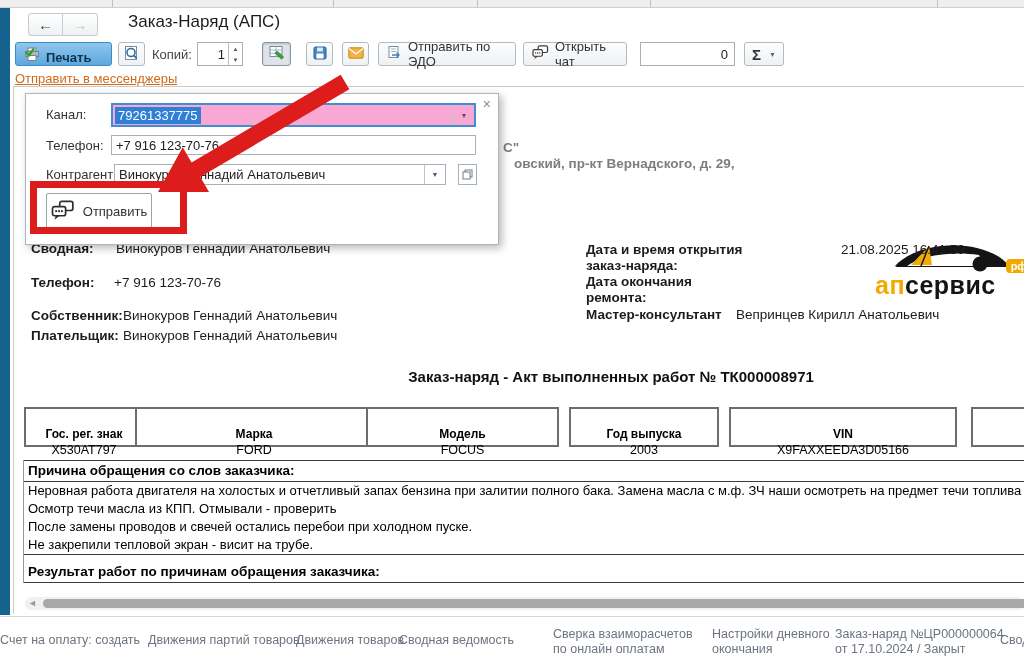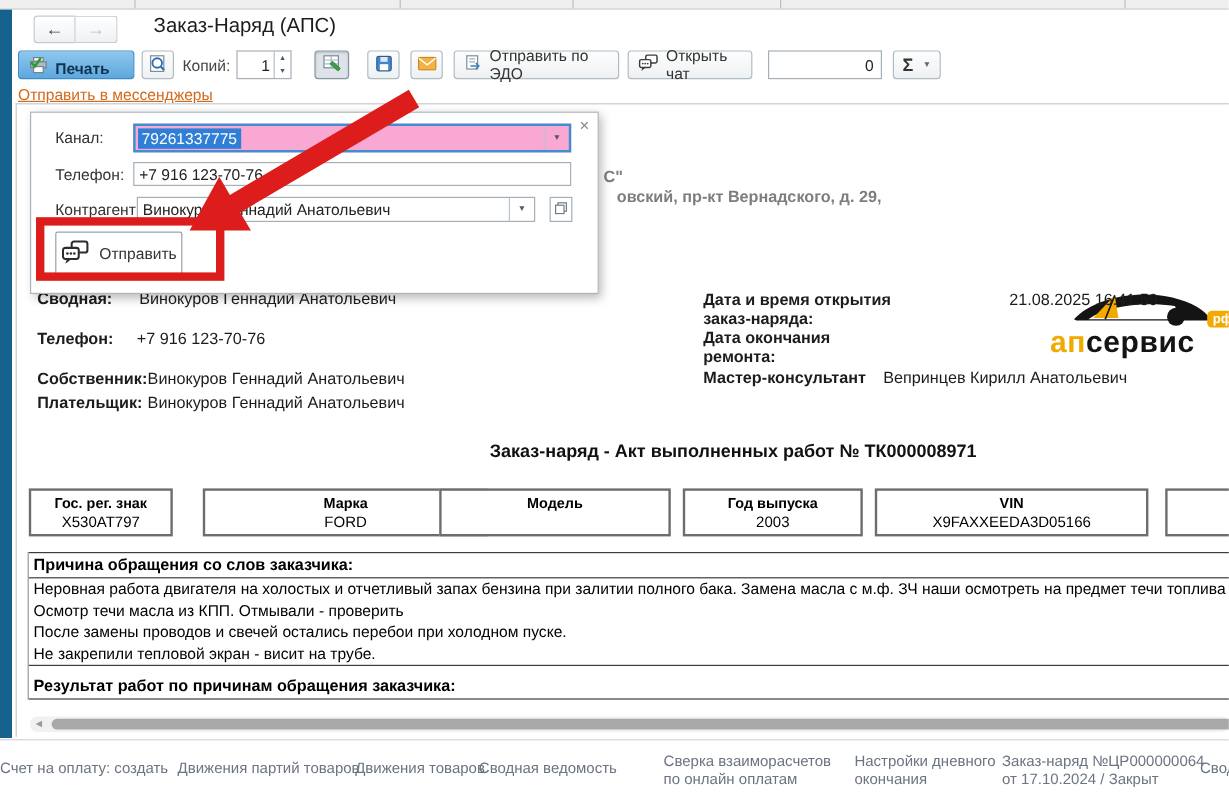--- a/index.html
+++ b/index.html
@@ -44,21 +44,21 @@
   .msglink{left:15px;top:71px;font-size:13px;color:#d06a1c;text-decoration:underline;cursor:pointer;}
 
   
   .docarea{left:13px;top:86px;width:1011px;height:527px;background:#fff;border-left:1px solid #c9c9c9;border-top:1px solid #c9c9c9;overflow:hidden;}
   .doc-gray{color:#7e7e7e;font-weight:bold;font-size:13.5px;}
   .lbl{font-weight:bold;font-size:13.5px;color:#1c1c1c;}
   .val{font-size:13.5px;color:#1c1c1c;}
   .acttitle{font-weight:bold;font-size:15px;color:#111;text-align:center;}
 
   .vbox{top:406px;height:40px;border:2px solid #6d6d6d;box-sizing:border-box;text-align:center;background:#fff;}
-  .vbox .h{font-weight:bold;font-size:12px;padding-top:3px;}
+  .vbox .h{font-weight:bold;font-size:12px;padding-top:18px;}
   .vbox .v{font-size:12.5px;padding-top:2px;}
 
   .reasonwrap{left:22px;top:459px;width:1090px;border-left:1px solid #999;}
   .rblockA{border-top:1px solid #3c3c3c;}
   .rhead{font-weight:bold;font-size:13.5px;padding:2px 4px 3px 4px;border-bottom:1px solid #3c3c3c;}
   .rline{font-size:13px;line-height:16px;padding:1px 4px;white-space:nowrap;}
   .rblockA .tail{border-bottom:1px solid #3c3c3c;}
   .rgap{height:7px;}
   .rheadB{font-weight:bold;font-size:13.5px;padding:2px 4px 3px 4px;border-bottom:1px solid #3c3c3c;}
 
@@ -265,26 +265,27 @@
 
     <div class="abs lbl" style="left:572px;top:220px;">Мастер-консультант</div>
     <div class="abs val" style="left:722px;top:220px;">Вепринцев Кирилл Анатольевич</div>
 
     <div class="abs acttitle" style="left:7px;top:281px;width:1180px;">Заказ-наряд - Акт выполненных работ № ТК000008971</div>
 
     <div class="abs vbox" style="left:10px;width:120px;top:320px;">
       <div class="h">Гос. рег. знак</div>
       <div class="v">X530AT797</div>
     </div>
-    <div class="abs vbox" style="left:155px;width:238px;top:320px;">
+    <div class="abs vbox" style="left:121px;width:238px;top:320px;">
       <div class="h">Марка</div>
       <div class="v">FORD</div>
     </div>
     <div class="abs vbox" style="left:352px;width:193px;top:320px;">
       <div class="h">Модель</div>
+      <div class="v">FOCUS</div>
     </div>
     <div class="abs vbox" style="left:555px;width:150px;top:320px;">
       <div class="h">Год выпуска</div>
       <div class="v">2003</div>
     </div>
     <div class="abs vbox" style="left:715px;width:228px;top:320px;">
       <div class="h">VIN</div>
       <div class="v">X9FAXXEEDA3D05166</div>
     </div>
     <div class="abs vbox" style="left:957px;width:160px;top:320px;">

